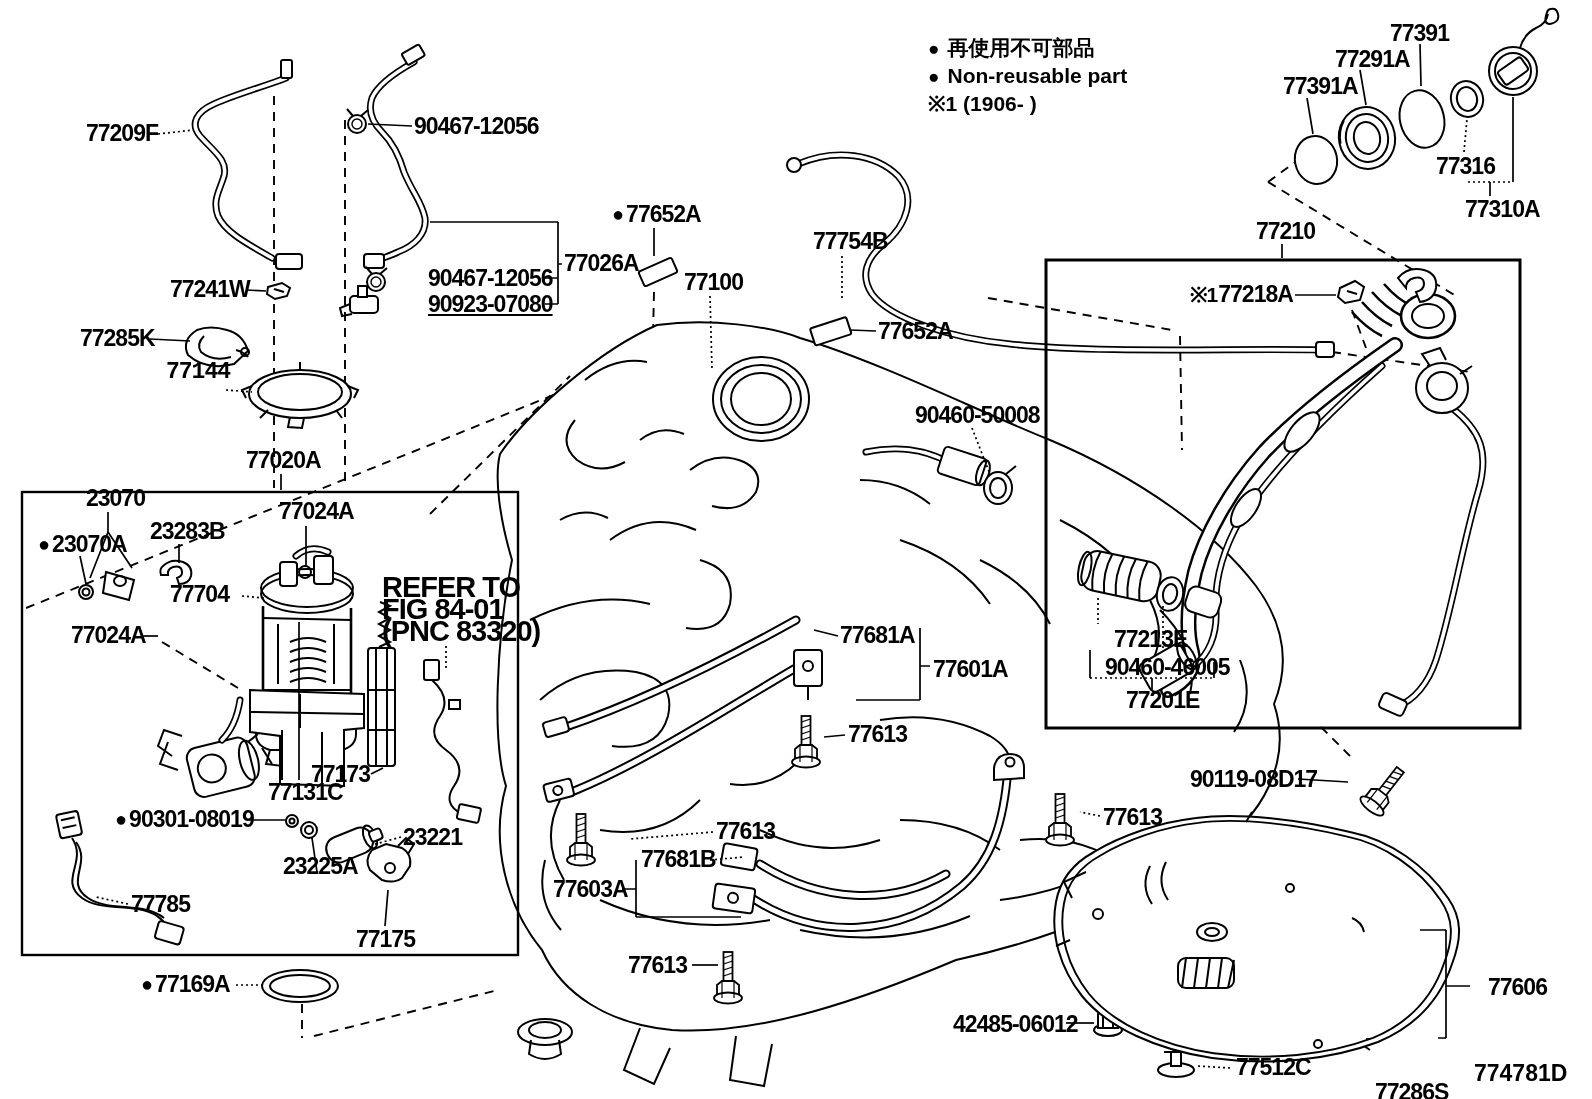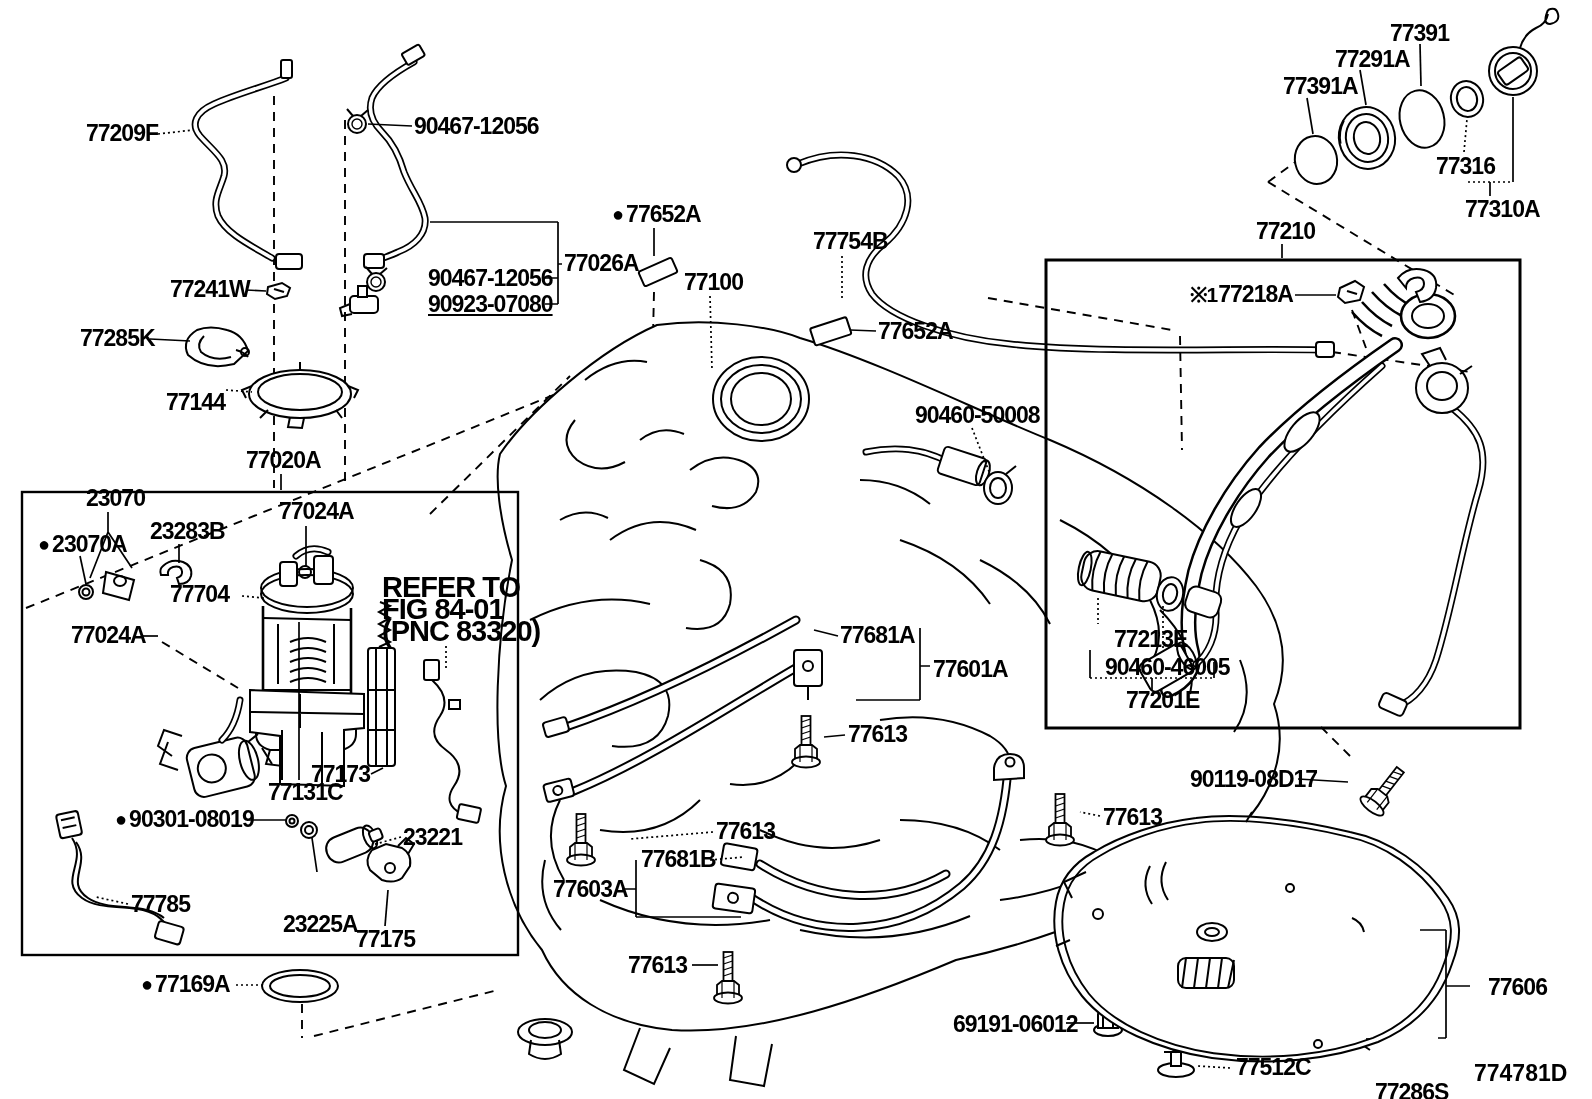--- a/index.html
+++ b/index.html
@@ -457,66 +457,71 @@
     <path class="ls" d="M1214,678 L1214,662 M1152,678 L1152,690"></path>
     <path class="ls" d="M1307,98 L1313,134"></path>
     <path class="ls" d="M1360,70 L1366,105"></path>
     <path class="ls" d="M1420,44 L1421,86"></path>
     <path class="ld" d="M1464,152 L1467,119"></path>
     <path class="ls" d="M1513,97 L1513,182 M1490,182 L1490,196"></path>
     <path class="ld" d="M1468,182 L1513,182"></path>
   </g>
 </svg>
 
+  <div id="legend">
+    <div class="lrow"><span class="dot">●</span><span>再使用不可部品</span></div>
+    <div class="lrow"><span class="dot">●</span><span>Non-reusable part</span></div>
+    <div class="lrow">※1 (1906-      )</div>
+  </div>
 
   <div id="refer-note">
     <div>REFER TO</div>
     <div>FIG 84-01</div>
     <div>(PNC 83320)</div>
   </div>
 
   <div id="figcode">774781D</div>
 
   <div id="labels">
       <div class="plabel" style="left: 86px; top: 121px;"><span>77209F</span></div>
       <div class="plabel" style="left: 414px; top: 114px;"><span>90467-12056</span></div>
       <div class="plabel" style="left: 170px; top: 277px;"><span>77241W</span></div>
       <div class="plabel" style="left: 428px; top: 266px;"><span>90467-12056</span></div>
       <div class="plabel" style="left: 428px; top: 292px; text-decoration: underline;"><span>90923-07080</span></div>
       <div class="plabel" style="left: 564px; top: 251px;"><span>77026A</span></div>
       <div class="plabel" style="left: 80px; top: 326px;"><span>77285K</span></div>
-      <div class="plabel" style="left: 166px; top: 390px;"><span>77144</span></div>
+      <div class="plabel" style="left: 166px; top: 360px; font-family: Liberation Mono, monospace;"><span>77144</span></div>
       <div class="plabel" style="left: 246px; top: 448px;"><span>77020A</span></div>
       <div class="plabel" style="left: 612px; top: 202px;"><span class="pre">●</span><span>77652A</span></div>
       <div class="plabel" style="left: 684px; top: 270px;"><span>77100</span></div>
       <div class="plabel" style="left: 813px; top: 229px;"><span>77754B</span></div>
       <div class="plabel" style="left: 878px; top: 319px;"><span>77652A</span></div>
       <div class="plabel" style="left: 915px; top: 403px;"><span>90460-50008</span></div>
       <div class="plabel" style="left: 86px; top: 486px;"><span>23070</span></div>
       <div class="plabel" style="left: 38px; top: 532px;"><span class="pre">●</span><span>23070A</span></div>
       <div class="plabel" style="left: 150px; top: 519px;"><span>23283B</span></div>
       <div class="plabel" style="left: 279px; top: 499px;"><span>77024A</span></div>
       <div class="plabel" style="left: 170px; top: 582px;"><span>77704</span></div>
       <div class="plabel" style="left: 71px; top: 623px;"><span>77024A</span></div>
       <div class="plabel" style="left: 311px; top: 762px;"><span>77173</span></div>
       <div class="plabel" style="left: 268px; top: 780px;"><span>77131C</span></div>
       <div class="plabel" style="left: 115px; top: 807px;"><span class="pre">●</span><span>90301-08019</span></div>
       <div class="plabel" style="left: 403px; top: 825px;"><span>23221</span></div>
-      <div class="plabel" style="left: 283px; top: 912px;"><span>23225A</span></div>
+      <div class="plabel" style="left: 283px; top: 854px;"><span>23225A</span></div>
       <div class="plabel" style="left: 131px; top: 892px;"><span>77785</span></div>
       <div class="plabel" style="left: 356px; top: 927px;"><span>77175</span></div>
       <div class="plabel" style="left: 141px; top: 972px;"><span class="pre">●</span><span>77169A</span></div>
       <div class="plabel" style="left: 840px; top: 623px;"><span>77681A</span></div>
       <div class="plabel" style="left: 933px; top: 657px;"><span>77601A</span></div>
       <div class="plabel" style="left: 848px; top: 722px;"><span>77613</span></div>
       <div class="plabel" style="left: 716px; top: 819px;"><span>77613</span></div>
       <div class="plabel" style="left: 641px; top: 847px;"><span>77681B</span></div>
       <div class="plabel" style="left: 553px; top: 877px;"><span>77603A</span></div>
       <div class="plabel" style="left: 628px; top: 953px;"><span>77613</span></div>
-      <div class="plabel" style="left: 953px; top: 1012px;"><span>69191-06012</span></div>
+      <div class="plabel" style="left: 953px; top: 1012px;"><span>42485-06012</span></div>
       <div class="plabel" style="left: 1236px; top: 1055px;"><span>77512C</span></div>
       <div class="plabel" style="left: 1190px; top: 767px;"><span>90119-08D17</span></div>
       <div class="plabel" style="left: 1103px; top: 805px;"><span>77613</span></div>
       <div class="plabel" style="left: 1476px; top: 975px; margin-left: 12px;"><span>77606</span></div>
       <div class="plabel" style="left: 1375px; top: 1080px;"><span>77286S</span></div>
       <div class="plabel" style="left: 1256px; top: 219px;"><span>77210</span></div>
       <div class="plabel" style="left: 1190px; top: 282px;"><span class="ref">※1</span><span>77218A</span></div>
       <div class="plabel" style="left: 1088px; top: 627px; margin-left: 26px;"><span>77213E</span></div>
       <div class="plabel" style="left: 1105px; top: 655px;"><span>90460-46005</span></div>
       <div class="plabel" style="left: 1126px; top: 688px;"><span>77201E</span></div>

